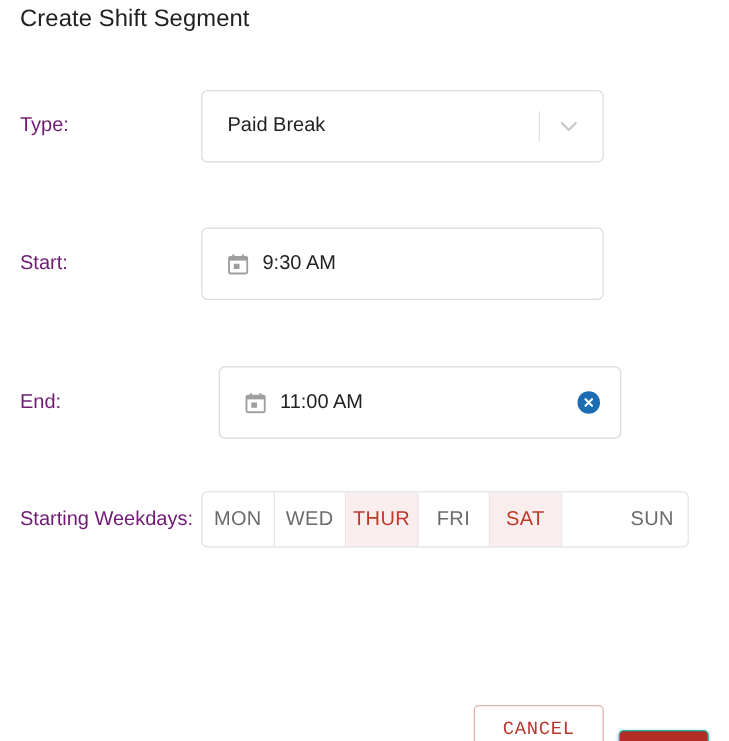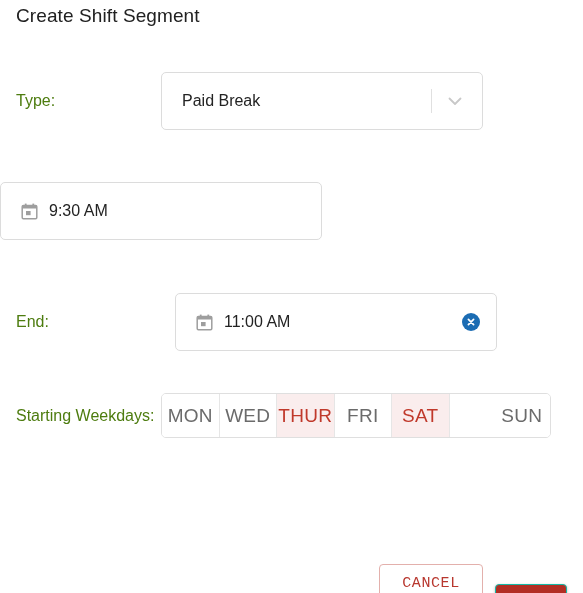--- a/index.html
+++ b/index.html
@@ -49,21 +49,21 @@
   .row-start    { top: 182px; }
   .row-end      { top: 293px; gap: 14px; }
   .row-weekdays { top: 401px; height: 29px; }
 
   .field-label {
     width: 161px;
     box-sizing: border-box;
     padding-left: 16px;
     font-size: 16px;
     line-height: 20px;
-    color: #4d7c0f;
+    color: #701a75;
     white-space: nowrap;
     flex: 0 0 auto;
   }
   .field-label.wide { width: 161px; }
 
   
   .control {
     position: relative;
     box-sizing: border-box;
     width: 322px;
@@ -146,21 +146,21 @@
     background: #ffffff;
     display: flex;
     overflow: hidden;
     flex: 0 0 auto;
   }
   .weekday-cell {
     flex: 1 1 0;
     display: flex;
     align-items: center;
     justify-content: center;
-    font-size: 19px;
+    font-size: 16px;
     letter-spacing: 0.3px;
     color: #6b6b6b;
     background: #ffffff;
     border-right: 1px solid #e6e6e6;
     cursor: pointer;
     user-select: none;
   }
   .weekday-cell:last-child { border-right: none; padding-left: 44px; }
   .weekday-cell.selected {
     background: #faeded;
@@ -221,20 +221,21 @@
         <span class="chevron-down">
           <svg width="22" height="22" viewBox="0 0 22 22" aria-hidden="true">
             <path d="M5.5 8.5 L11 14 L16.5 8.5" fill="none" stroke="#c8c8c8" stroke-width="1.8" stroke-linecap="round" stroke-linejoin="round"></path>
           </svg>
         </span>
       </span>
     </div>
   </div>
 
   <div class="form-row row-start">
+    <div class="field-label">Start:</div>
     <div class="control">
       <span class="date-icon">
         <svg width="17" height="17" viewBox="0 0 17 17" aria-hidden="true">
           <rect x="1.2" y="2.6" width="14.6" height="13.2" rx="1.2" fill="none" stroke="#9e9e9e" stroke-width="1.5"></rect>
           <rect x="1.2" y="2.6" width="14.6" height="2.9" fill="#9e9e9e"></rect>
           <rect x="3.8" y="0.6" width="1.8" height="3.2" fill="#9e9e9e"></rect>
           <rect x="11.4" y="0.6" width="1.8" height="3.2" fill="#9e9e9e"></rect>
           <rect x="5.0" y="8.0" width="4.6" height="4.2" fill="#9e9e9e"></rect>
         </svg>
       </span>

